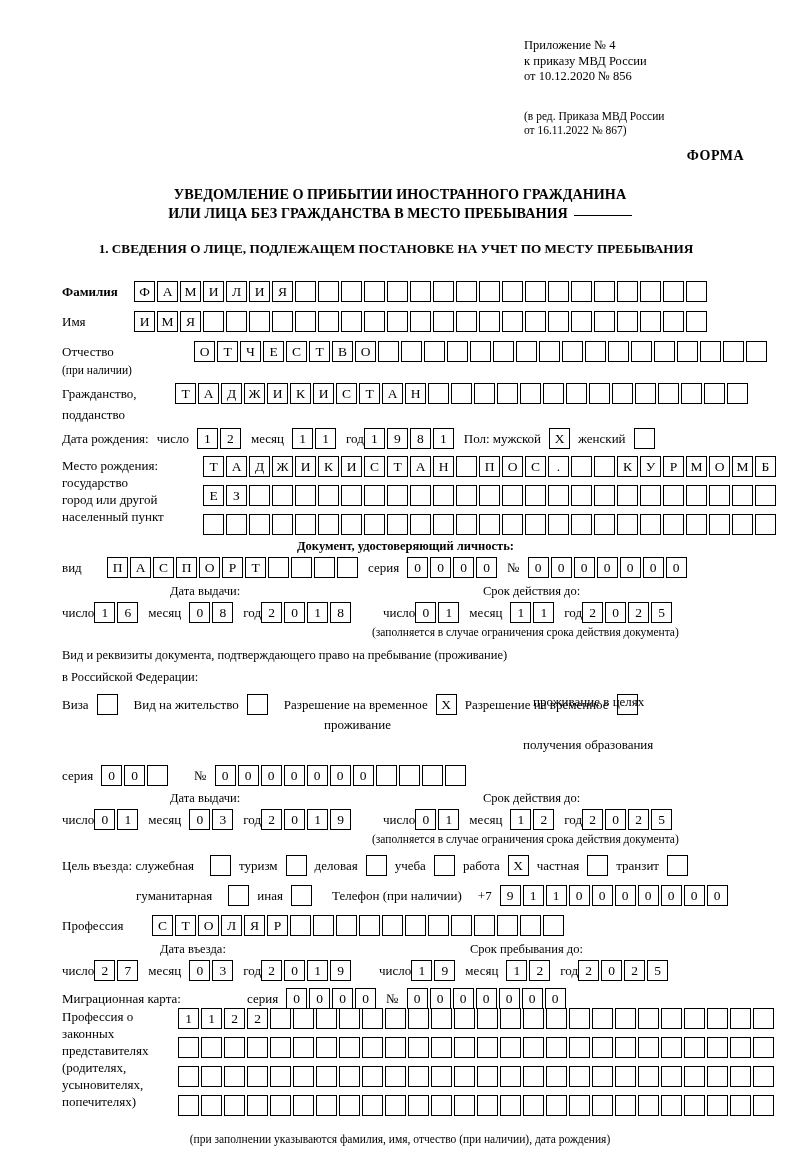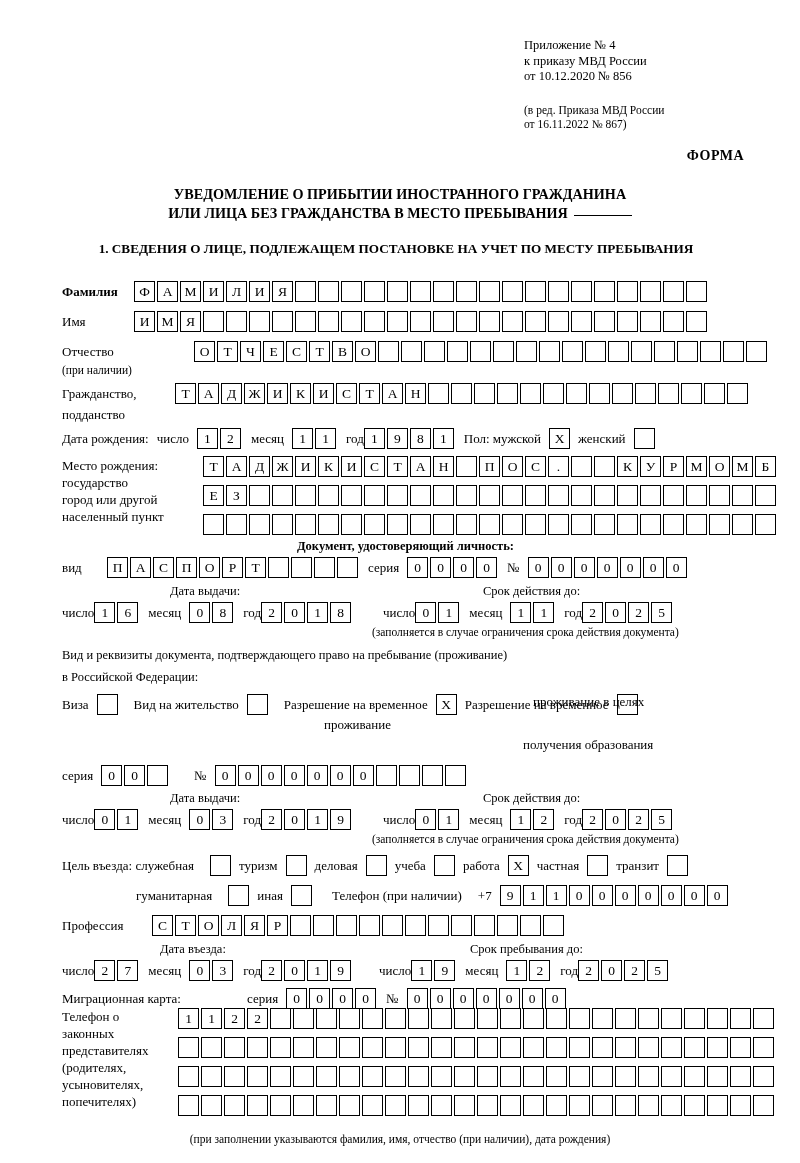--- a/index.html
+++ b/index.html
@@ -25,21 +25,21 @@
   
   .doc-header {
     position: absolute;
     top: 38px;
     right: 56px;
     width: 220px;
     font-size: 12.5px;
     line-height: 15.5px;
     text-align: left;
   }
-  .doc-header .grp2 { margin-top: 18px; font-size: 11.5px; line-height: 14.5px;}
+  .doc-header .grp2 { margin-top: 24px; font-size: 11.5px; line-height: 14.5px;}
   .form-word {
     position: absolute;
     top: 148px;
     right: 56px;
     font-weight: bold;
     font-size: 14px;
     letter-spacing: 0.5px;
   }
   .title {
     position: absolute;
@@ -732,21 +732,21 @@
         <span class="cell">0</span>
         <span class="cell">0</span>
         <span class="cell">0</span>
         <span class="cell">0</span>
         <span class="cell">0</span>
         <span class="cell">0</span>
       </span>
   </div>
 
   <div class="multi-lbl" style="top:1008px; left:62px;">
-    <div>Телефон о</div>
+    <div>Профессия о</div>
     <div>законных</div>
     <div>представителях</div>
     <div>(родителях,</div>
     <div>усыновителях,</div>
     <div>попечителях)</div>
   </div>
   <div class="row" style="top:1008px; left:178px;">
     <span class="cells">
         <span class="cell">1</span>
         <span class="cell">1</span>

